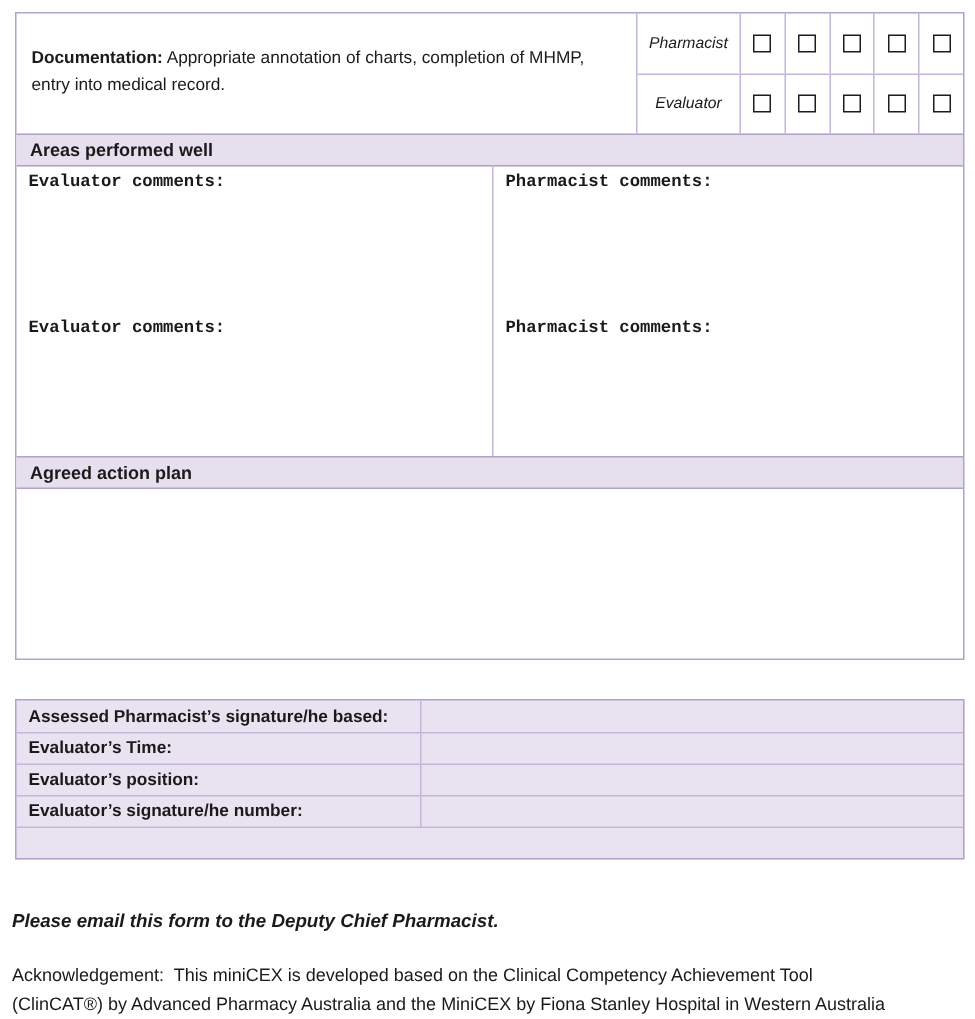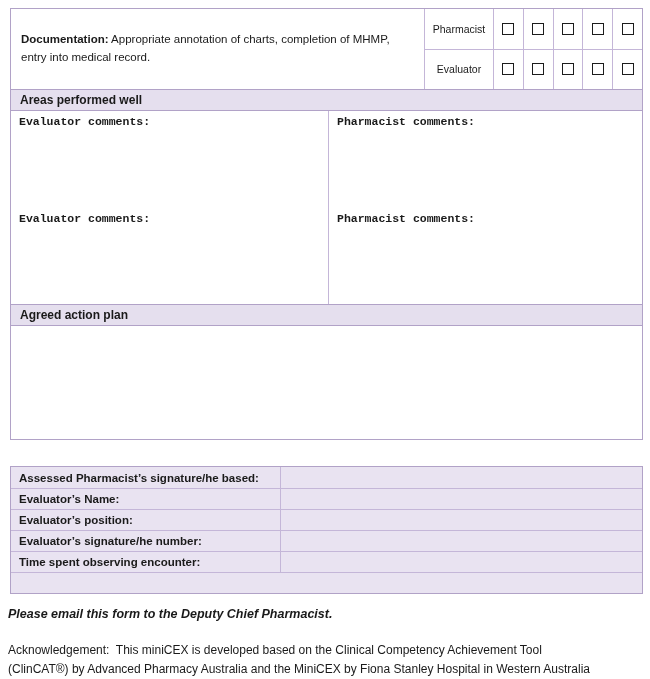--- a/index.html
+++ b/index.html
@@ -19,21 +19,21 @@
     border:1.5px solid var(--outer-border);
     display:flex;flex-direction:column;background:#fff;
   }
   .doc-row{height:80px;display:flex;}
   .doc-cell{
     width:414px;border-right:1px solid var(--inner-border);
     display:flex;align-items:center;padding:4px 8px 4px 10px;
     font-size:11.5px;line-height:1.55;
   }
   .rating-grid{flex:1;display:flex;flex-direction:column;}
-  .rating-row{flex:1;display:flex;}
+  .rating-row{flex:1;display:flex;font-style:italic;}
   .rating-row + .rating-row{border-top:1px solid var(--inner-border);}
   .rating-label{
     width:68px;display:flex;align-items:center;justify-content:center;
     font-size:10.5px;
   }
   .cb-cell{
     flex:1;border-left:1px solid var(--inner-border);
     display:flex;align-items:center;justify-content:center;
   }
   .checkbox{
@@ -156,33 +156,29 @@
   <div class="action-body"></div>
 
 </div>
 
 <div class="sig-table">
   <div class="sig-row">
     <div class="sig-label">Assessed Pharmacist’s signature/he based:</div>
     <div class="sig-value"></div>
   </div>
   <div class="sig-row">
-    <div class="sig-label">Evaluator’s Name:</div>
+    <div class="sig-label">Evaluator’s Time:</div>
     <div class="sig-value"></div>
   </div>
   <div class="sig-row">
     <div class="sig-label">Evaluator’s position:</div>
     <div class="sig-value"></div>
   </div>
   <div class="sig-row">
     <div class="sig-label">Evaluator’s signature/he number:</div>
-    <div class="sig-value"></div>
-  </div>
-  <div class="sig-row">
-    <div class="sig-label">Time spent observing encounter:</div>
     <div class="sig-value"></div>
   </div>
   <div class="sig-row">
     <div class="sig-value"></div>
   </div>
 </div>
 
 <div class="email-note">Please email this form to the Deputy Chief Pharmacist.</div>
 <div class="ack">Acknowledgement:  This miniCEX is developed based on the Clinical Competency Achievement Tool
 (ClinCAT®) by Advanced Pharmacy Australia and the MiniCEX by Fiona Stanley Hospital in Western Australia</div>

